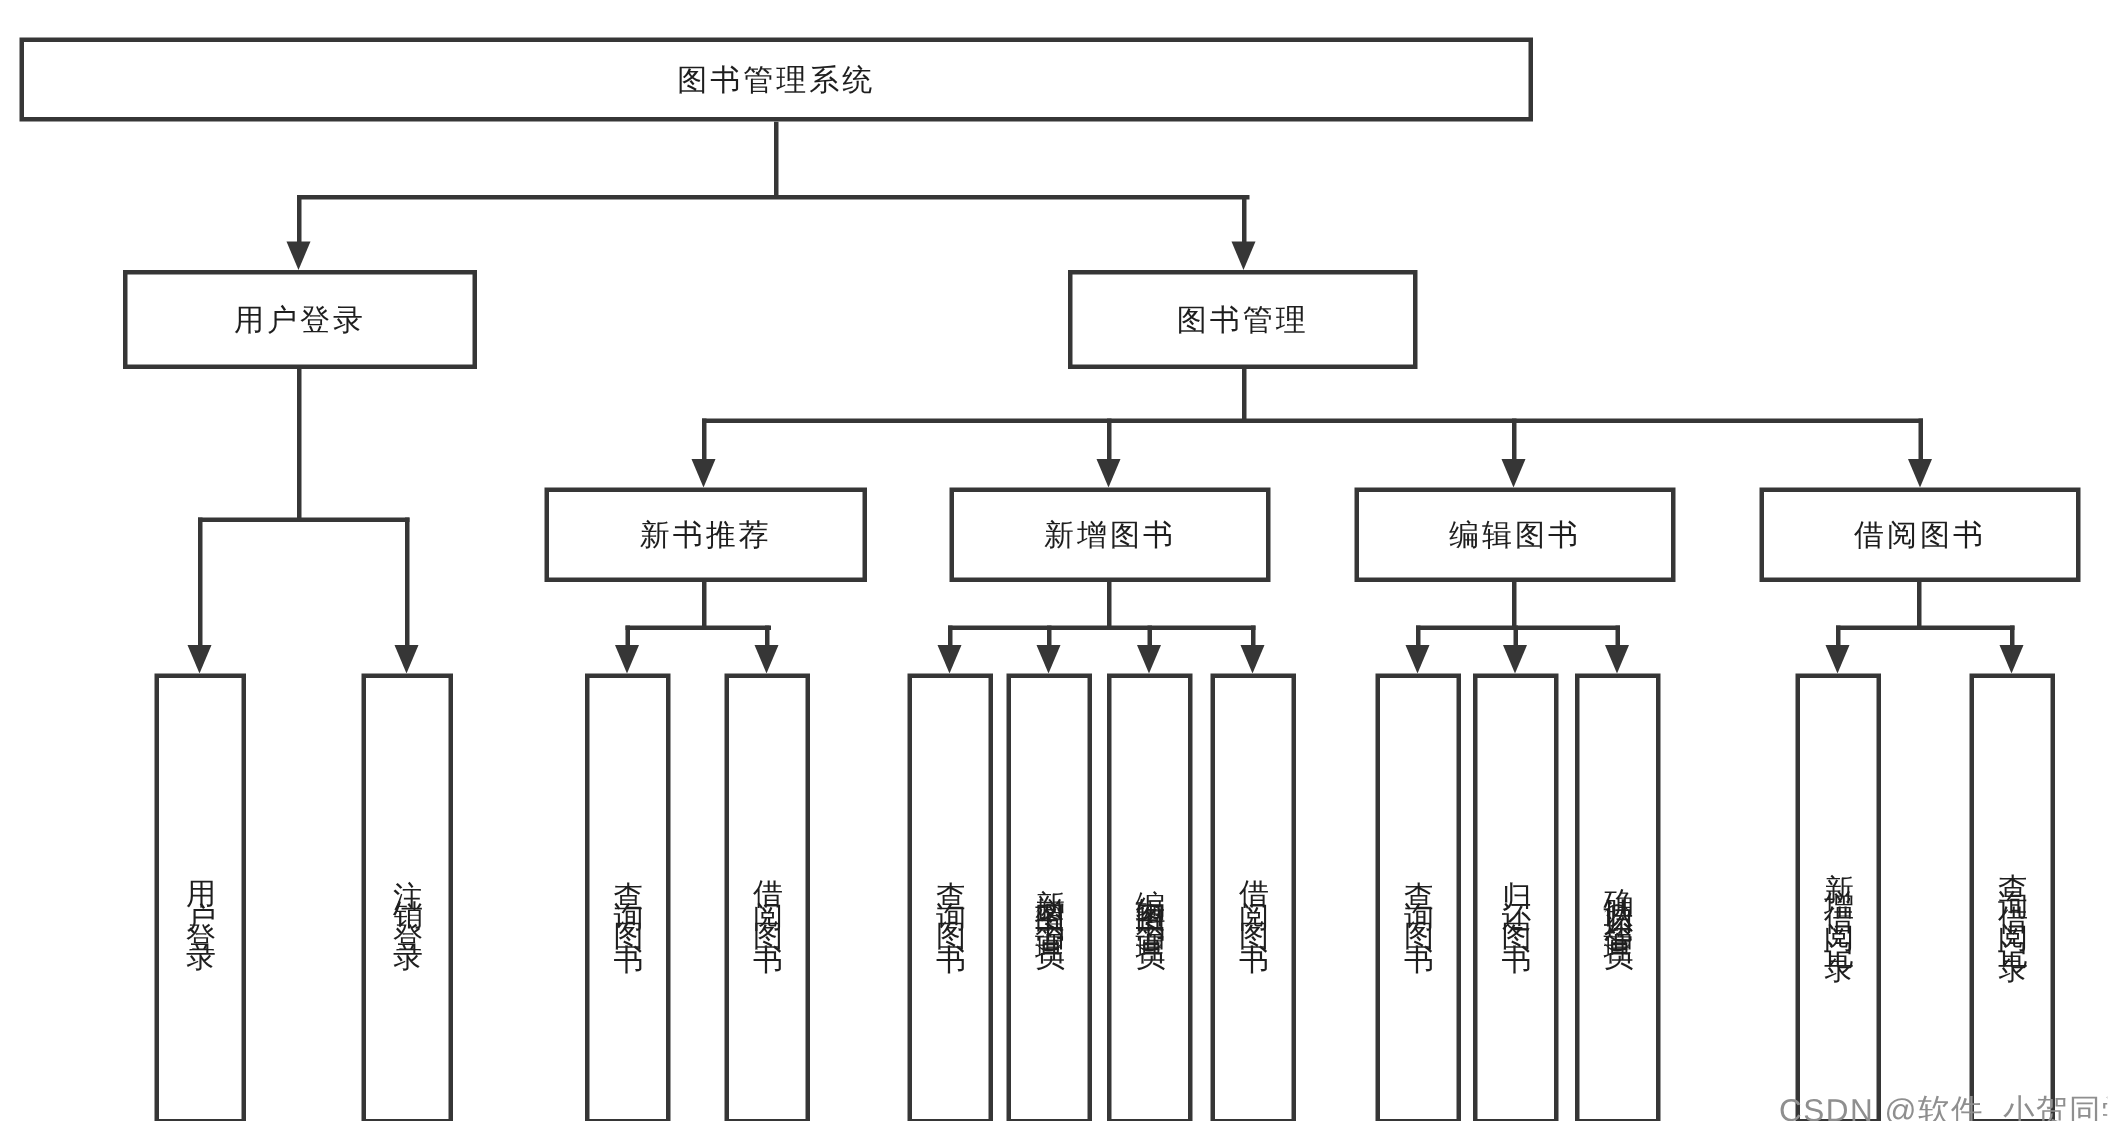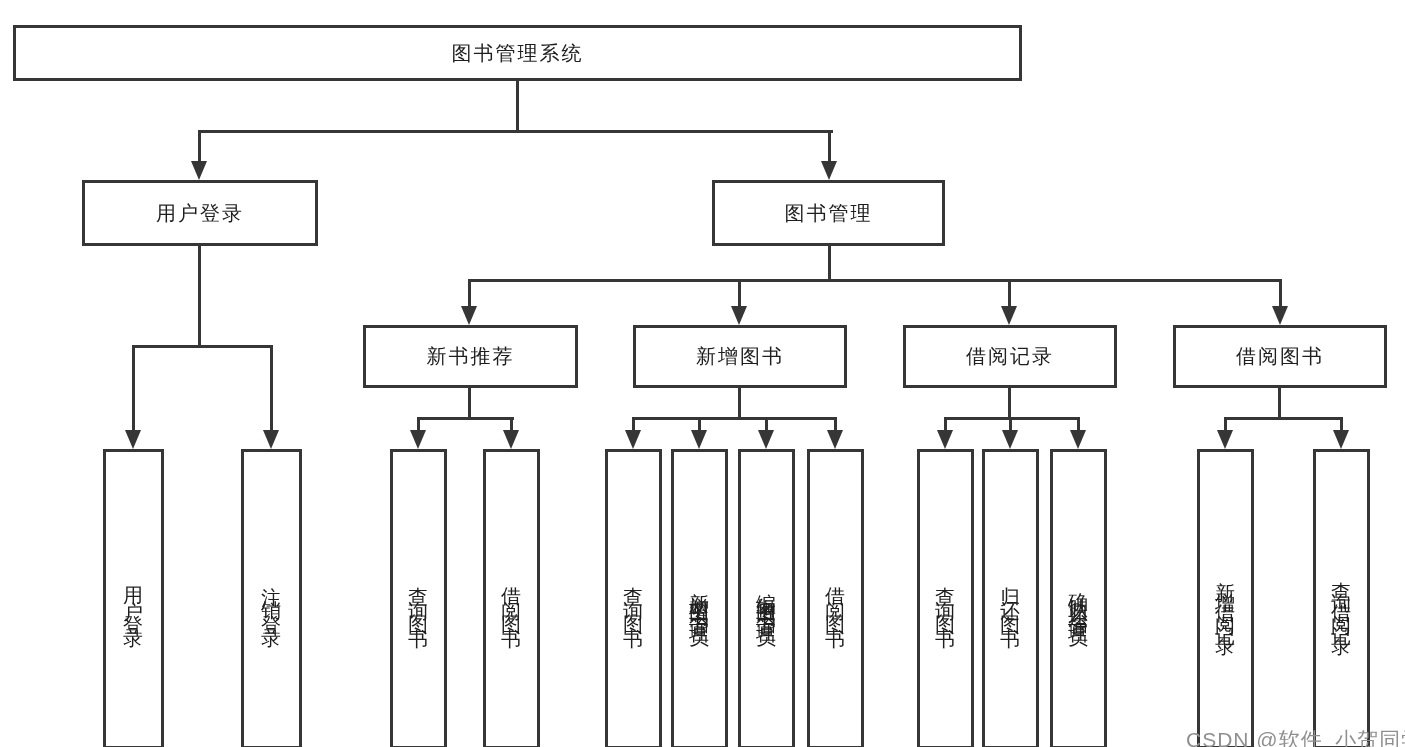--- a/index.html
+++ b/index.html
@@ -100,21 +100,21 @@
   <div class="hbox" style="left:13px;top:13px;width:1009px;height:56px;">图书管理系统</div>
 
   <div class="hbox" style="left:82px;top:168px;width:236px;height:66px;">用户登录</div>
 
   <div class="hbox" style="left:712px;top:168px;width:233px;height:66px;">图书管理</div>
 
   <div class="hbox" style="left:363px;top:313px;width:215px;height:63px;text-align:center;">新书推荐</div>
 
   <div class="hbox" style="left:633px;top:313px;width:214px;height:63px;">新增图书</div>
 
-  <div class="hbox" style="left:903px;top:313px;width:214px;height:63px;">借阅记录</div>
+  <div class="hbox" style="left:903px;top:313px;width:214px;height:63px;">编辑图书</div>
 
   <div class="hbox" style="left:1173px;top:313px;width:214px;height:63px;">借阅图书</div>
 
   <div class="vbox ls-l" style="left:103px;top:437px;width:61px;height:300px;">用户登录</div>
   <div class="vbox ls-l" style="left:241px;top:437px;width:61px;height:300px;">注销登录</div>
 
   <div class="vbox ls-l" style="left:390px;top:437px;width:57px;height:300px;">查询图书</div>
   <div class="vbox ls-l" style="left:483px;top:437px;width:57px;height:300px;">借阅图书</div>
 
   <div class="vbox ls-l" style="left:605px;top:437px;width:57px;height:300px;">查询图书</div>

